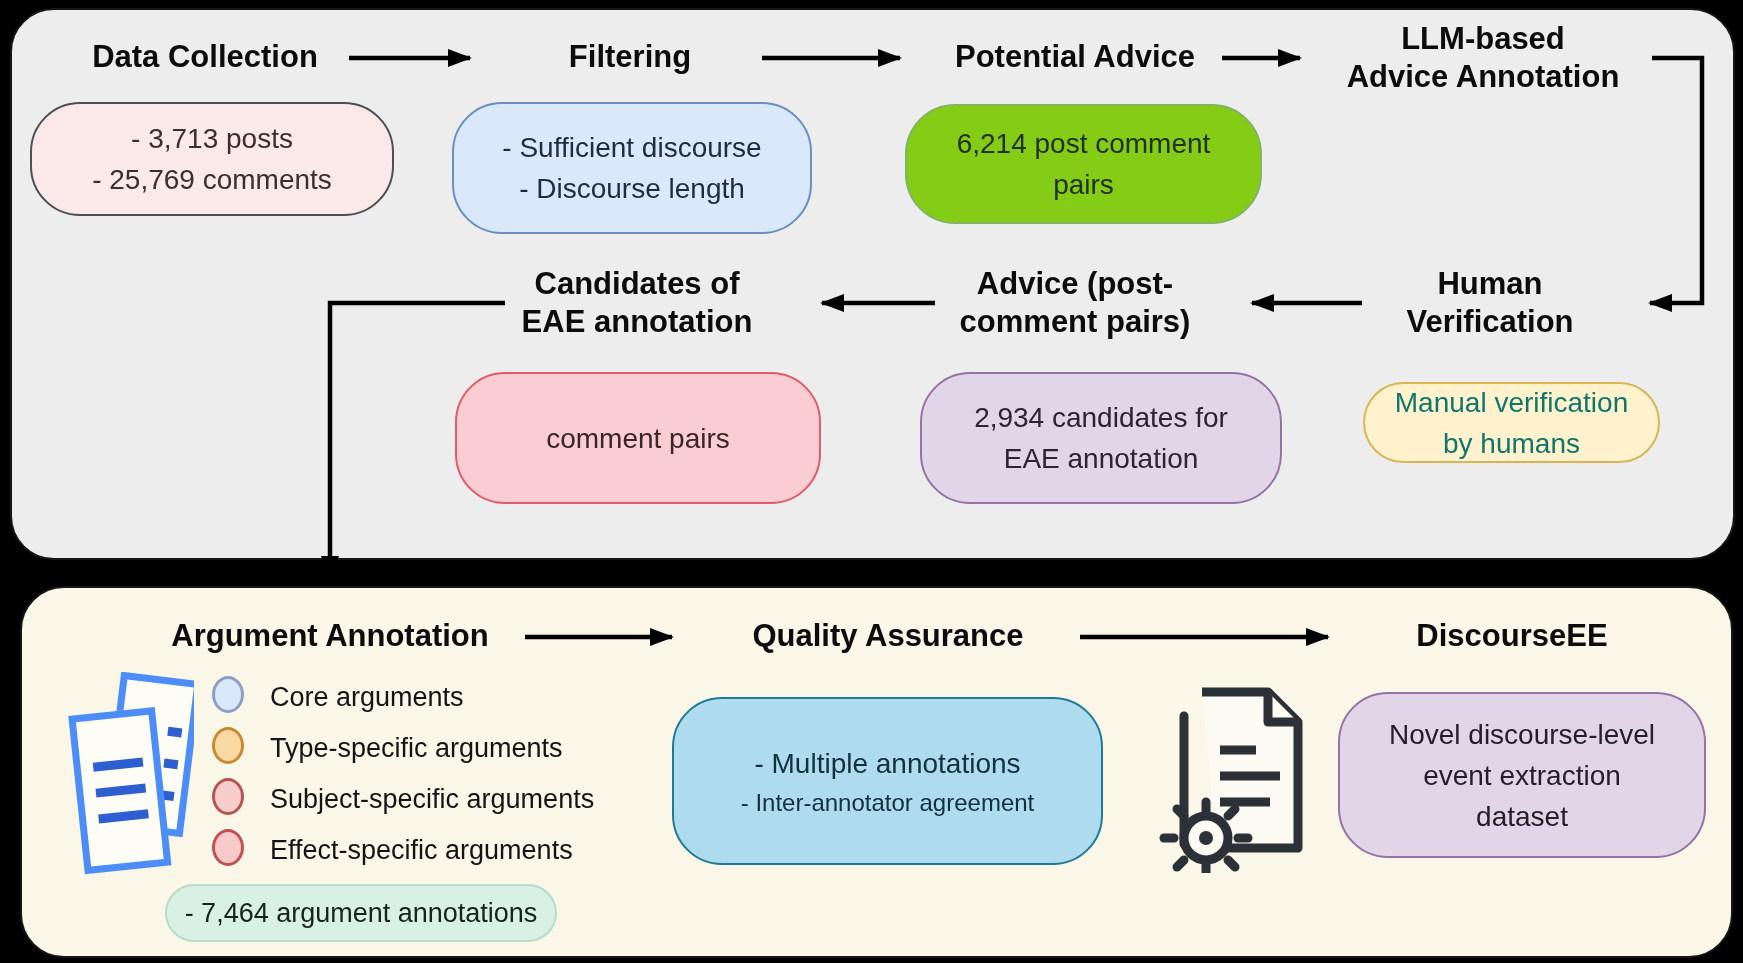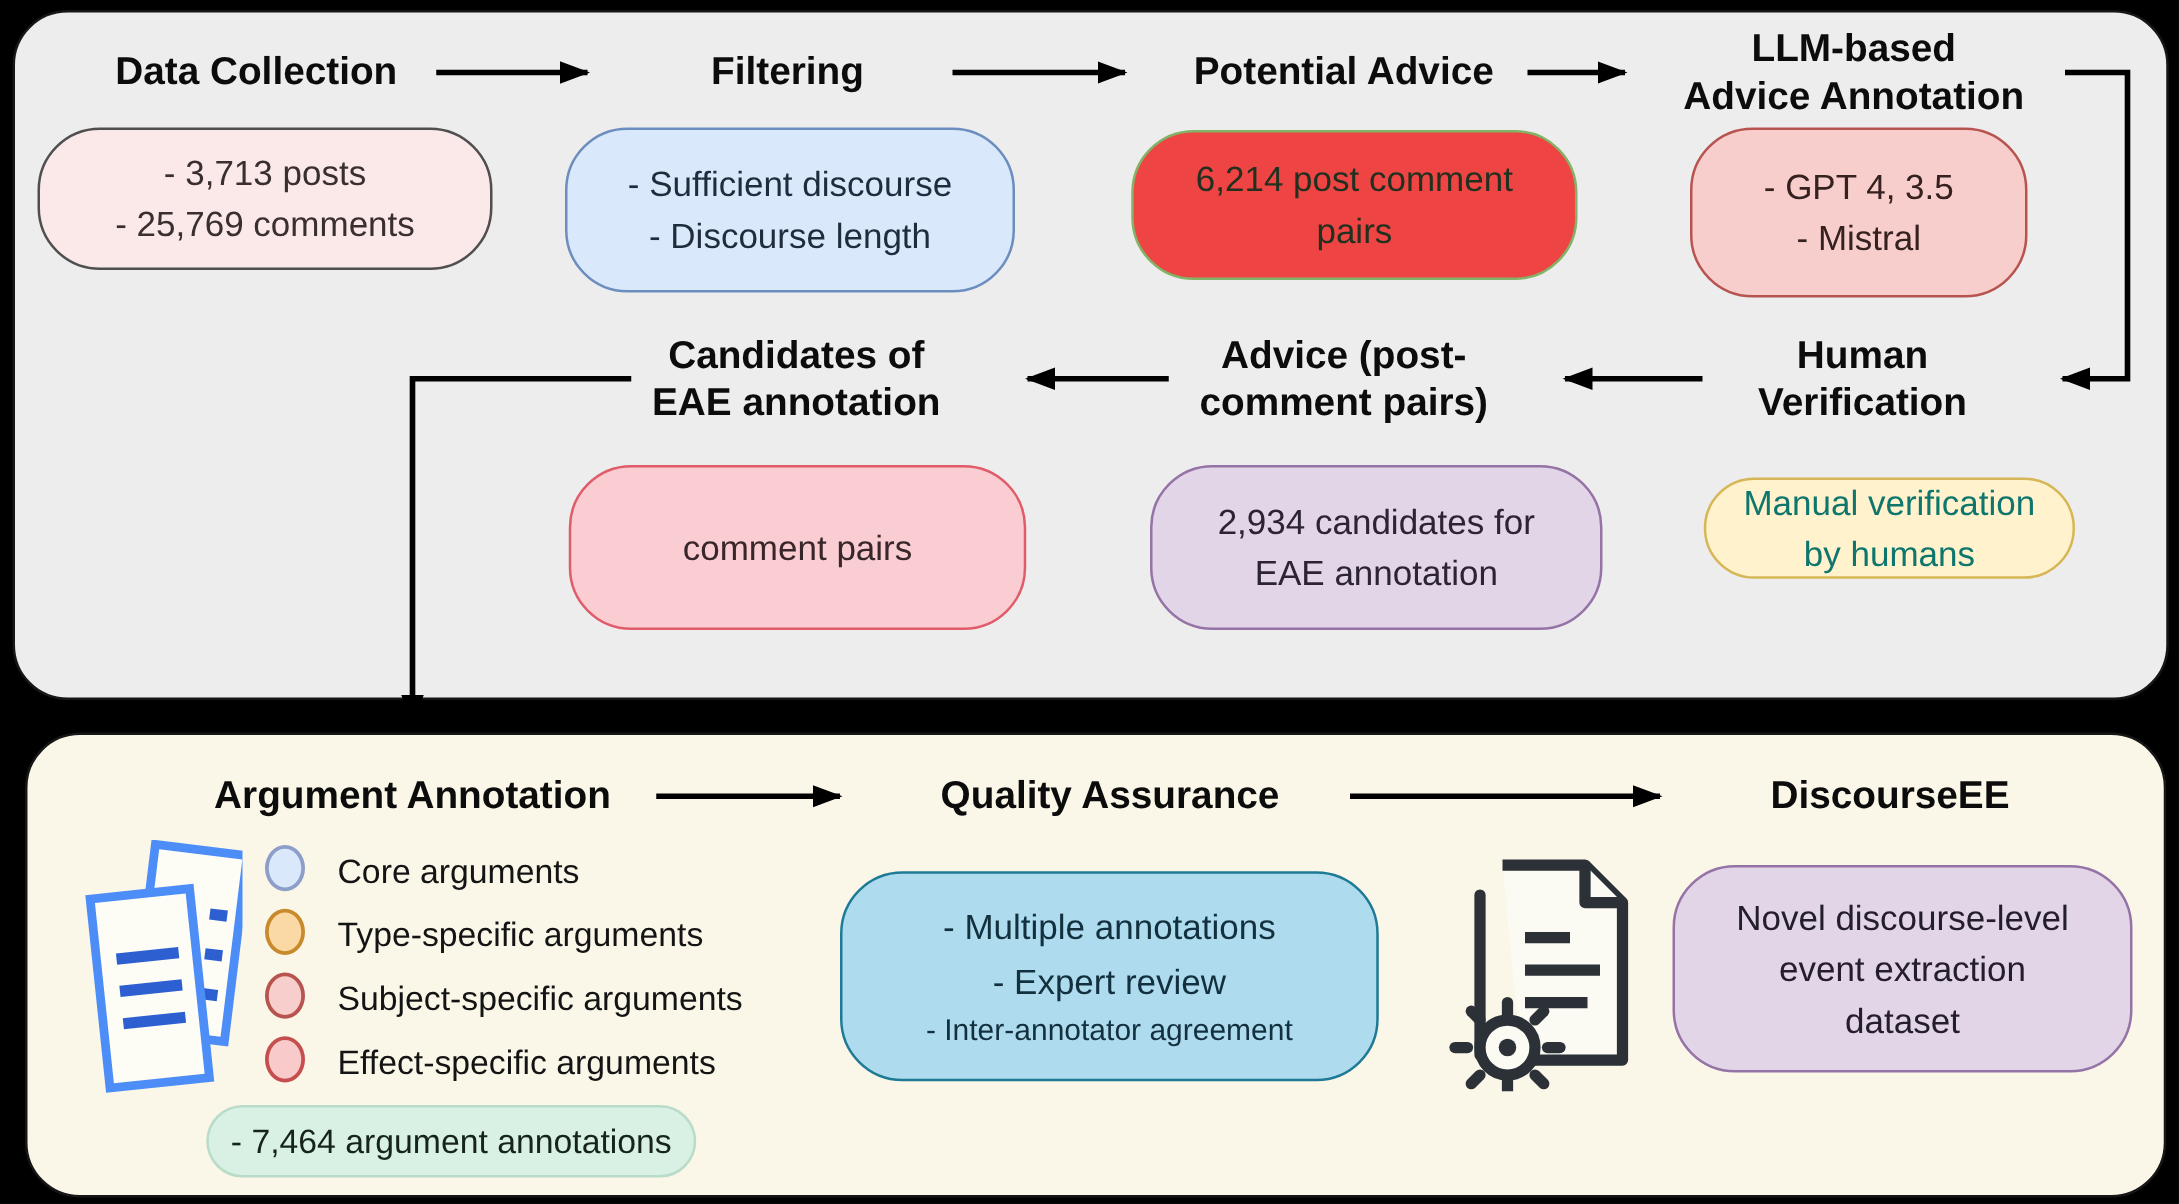--- a/index.html
+++ b/index.html
@@ -56,27 +56,23 @@
   </div>
 
   <div class="pill" style="left:30px;top:102px;width:364px;height:114px;background:#fbe9e9;border-color:#4f4f4f;color:#3a2f2f">
     <div>- 3,713 posts</div>
     <div>- 25,769 comments</div>
   </div>
   <div class="pill" style="left:452px;top:102px;width:360px;height:132px;background:#dae8fc;border-color:#6c8ebf;color:#1f2c3d">
     <div>- Sufficient discourse</div>
     <div>- Discourse length</div>
   </div>
-  <div class="pill" style="left:905px;top:104px;width:357px;height:120px;background:#ef4444;border-color:#82b366;color:#22301f">
+  <div class="pill" style="left:905px;top:104px;width:357px;height:120px;background:#84cc16;border-color:#82b366;color:#22301f">
     <div>6,214 post comment</div>
     <div>pairs</div>
-  </div>
-  <div class="pill" style="left:1352px;top:102px;width:270px;height:136px;background:#f8cecc;border-color:#b85450;color:#35211f">
-    <div>- GPT 4, 3.5</div>
-    <div>- Mistral</div>
   </div>
 
   <div class="h" style="left:637px;top:265px">
     <div>Candidates of</div>
     <div>EAE annotation</div>
   </div>
   <div class="h" style="left:1075px;top:265px">
     <div>Advice (post-</div>
     <div>comment pairs)</div>
   </div>
@@ -130,21 +126,20 @@
   </div>
   <div class="legend-row" style="left:212px;top:829px">
     <div class="legend-dot" style="background:#f9caca;border-color:#c54f4f"></div>
     <div class="legend-label">Effect-specific arguments</div>
   </div>
 
   <div class="pill" style="left:165px;top:884px;width:392px;height:58px;border-radius:29px;background:#d9f1e4;border-color:#b9dcc9;color:#16241c;font-size:27px;line-height:30px">- 7,464 argument annotations</div>
 
   <div class="pill" style="left:672px;top:697px;width:431px;height:168px;background:#aedcee;border-color:#1f7a96;color:#13303f;line-height:44px">
     <div>- Multiple annotations</div>
-    <div>- Expert review</div>
     <div class="small">- Inter-annotator agreement</div>
   </div>
 
   <svg class="icon" style="left:1158px;top:678px" width="165" height="195" viewBox="0 0 165 195">
     <path d="M26,38 v128" stroke="#2b3137" stroke-width="9" fill="none" stroke-linecap="round"></path>
     <path d="M44,14 h66 l30,30 v126 h-81" fill="#fbfaf3" stroke="#2b3137" stroke-width="9" stroke-linejoin="round"></path>
     <path d="M110,14 v30 h30" fill="#fbfaf3" stroke="#2b3137" stroke-width="9" stroke-linejoin="round"></path>
     <line x1="62" y1="72" x2="98" y2="72" stroke="#2b3137" stroke-width="9"></line>
     <line x1="62" y1="98" x2="122" y2="98" stroke="#2b3137" stroke-width="9"></line>
     <line x1="62" y1="124" x2="112" y2="124" stroke="#2b3137" stroke-width="9"></line>

